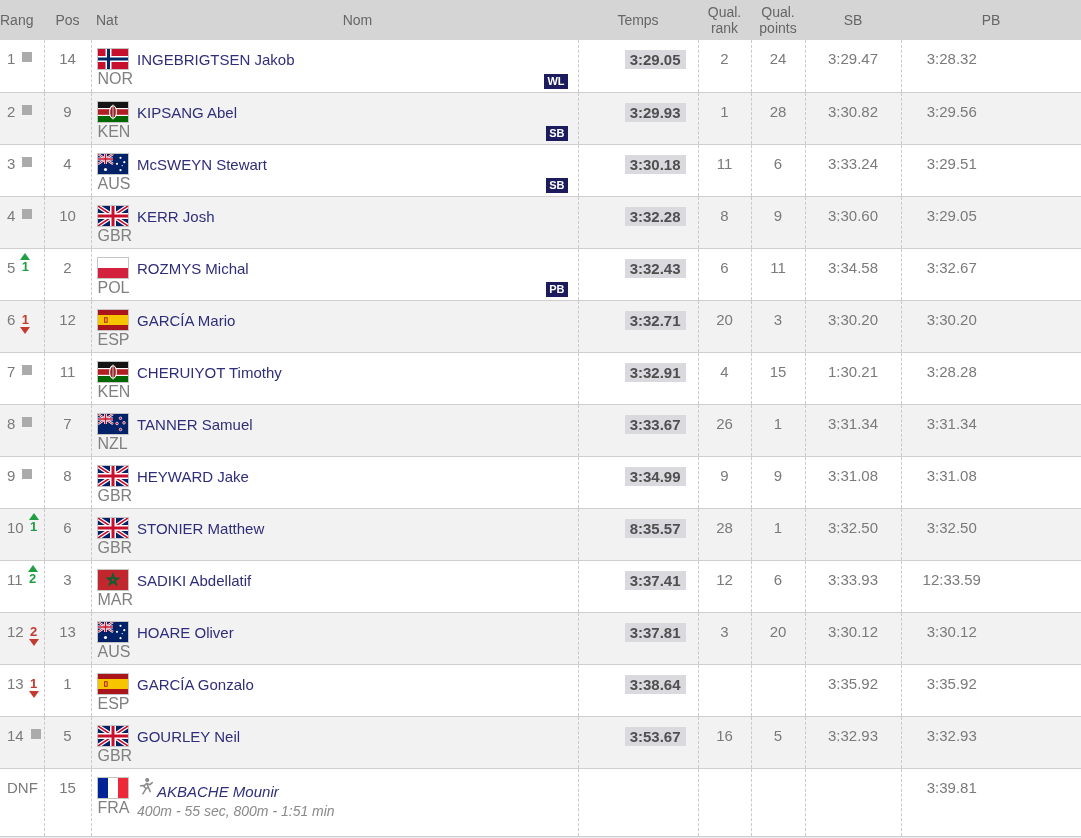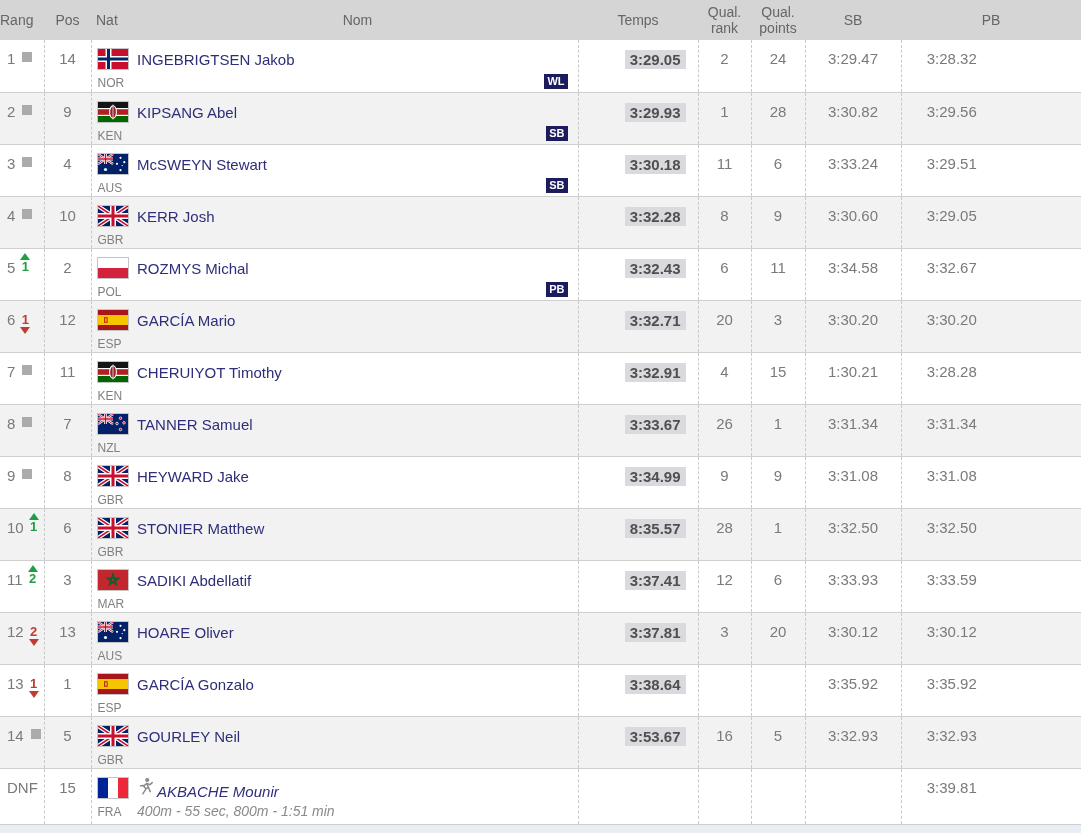--- a/index.html
+++ b/index.html
@@ -4,21 +4,21 @@
 <style>
   html,body{margin:0;padding:0;background:#fff;}
   body{width:1081px;font-family:"Liberation Sans",sans-serif;-webkit-font-smoothing:antialiased;}
   table{border-collapse:collapse;table-layout:fixed;width:1081px;}
   thead th{background:var(--header_bg,#d5d5d5);color:var(--header_text,#666);font-weight:normal;
            font-size:14px;height:40px;vertical-align:middle;text-align:center;line-height:16px;padding:0;}
   th.h-rang{text-align:left;padding-left:0;}
   th.h-nat{text-align:left;padding-left:5px;}
   th.h-nom{text-align:center;padding-left:6px;}
   tbody tr{height:52px;}
-  tbody tr.dnf-row{height:56px;}
+  tbody tr.dnf-row{height:68px;}
   tbody td{vertical-align:top;border-bottom:1px solid #cfcfcf;font-size:15px;
            color:var(--number_text,#7a7a7a);padding-top:10px;box-sizing:border-box;}
   tbody tr.even{background:var(--alt_row_bg,#f2f2f2);}
   td.bl{border-left:1px dashed #c9c9c9;}
   td.c-rang{padding-left:7px;white-space:nowrap;}
   td.c-pos{text-align:center;}
   td.c-nat{padding-top:9px;}
   td.c-nom{position:relative;padding-left:6px;padding-top:11px;margin-left:16px;}
   td.c-temps{text-align:right;padding-right:12px;}
   td.c-qrank,td.c-qpoints,td.c-sb{text-align:center;}
@@ -29,21 +29,21 @@
   .chg.dn{margin-top:2px;}
   .tri-up{width:0;height:0;border-left:5px solid transparent;border-right:5px solid transparent;
           border-bottom:7px solid var(--up_green,#1f9e43);}
   .tri-down{width:0;height:0;border-left:5px solid transparent;border-right:5px solid transparent;
             border-top:7px solid var(--down_red,#c23b2e);}
   .chg-num{font-weight:bold;font-size:13px;line-height:14px;}
   .chg-num.up{color:var(--up_green,#1f9e43);}
   .chg-num.down{color:var(--down_red,#c23b2e);}
   .flagbox{width:30px;margin-left:5px;}
   .flagbox svg{display:block;outline:1px solid #c4c4c4;}
-  .code{font-size:12px;color:#808080;margin-top:7px;}
+  .code{font-size:16px;color:#808080;margin-top:1px;}
   .name{color:var(--name_navy,#2e2e7a);font-size:15px;cursor:pointer;}
   .badge{position:absolute;right:10px;bottom:3px;background:var(--badge_bg,#1b1b5e);color:#fff;
          font-weight:bold;font-size:11px;line-height:13px;padding:1px 3px;}
   .time{display:inline-block;background:var(--time_highlight,#dadade);color:#4f4f4f;font-weight:bold;padding:1px 5px;}
   .dnfline{display:flex;align-items:flex-end;}
   .runner{margin:-3px 4px 0 0;}
   .italic{font-style:italic;}
   .splits{font-style:italic;color:#8a8a8a;font-size:14px;margin-top:3px;}
   .bottom-strip{height:8px;background:var(--bottom_strip,#e9eef5);}
 </style>
@@ -337,21 +337,21 @@
               <path d="M15,4 L18.53,14.85 L9.29,8.15 L20.71,8.15 L11.47,14.85 Z" fill="none" stroke="#006233" stroke-width="1.3"></path>
             </svg>
             <div class="code">MAR</div>
           </div>
         </td>
         <td class="c-nom"><span class="name">SADIKI Abdellatif</span></td>
         <td class="c-temps bl"><span class="time">3:37.41</span></td>
         <td class="c-qrank bl">12</td>
         <td class="c-qpoints bl">6</td>
         <td class="c-sb bl">3:33.93</td>
-        <td class="c-pb bl">3:33.59</td>
+        <td class="c-pb bl">12:33.59</td>
       </tr>
       <tr class="even">
         <td class="c-rang"><span class="rank-num">12</span><span class="chg dn">
             <span class="chg-num down">2</span>
             <span class="tri-down"></span>
           </span></td>
         <td class="c-pos bl">13</td>
         <td class="c-nat bl">
           <div class="flagbox">
             <svg width="30" height="20" viewBox="0 0 30 20">

